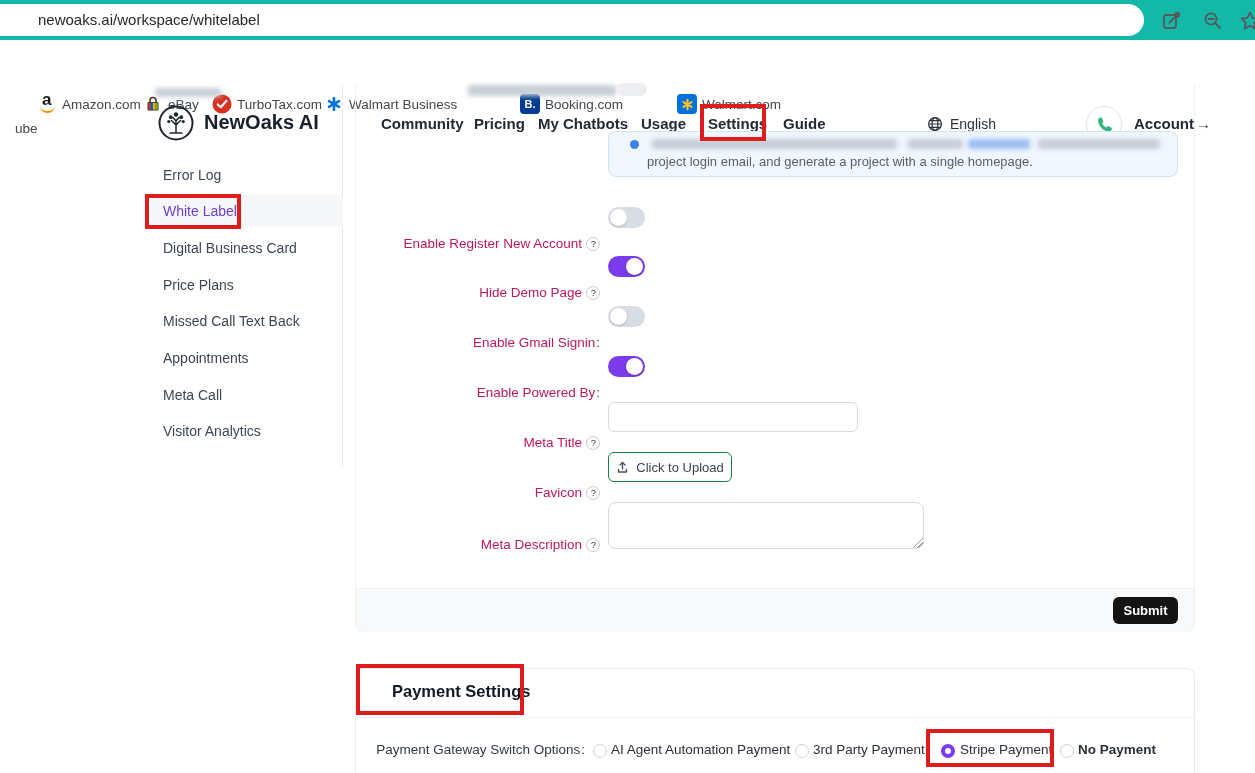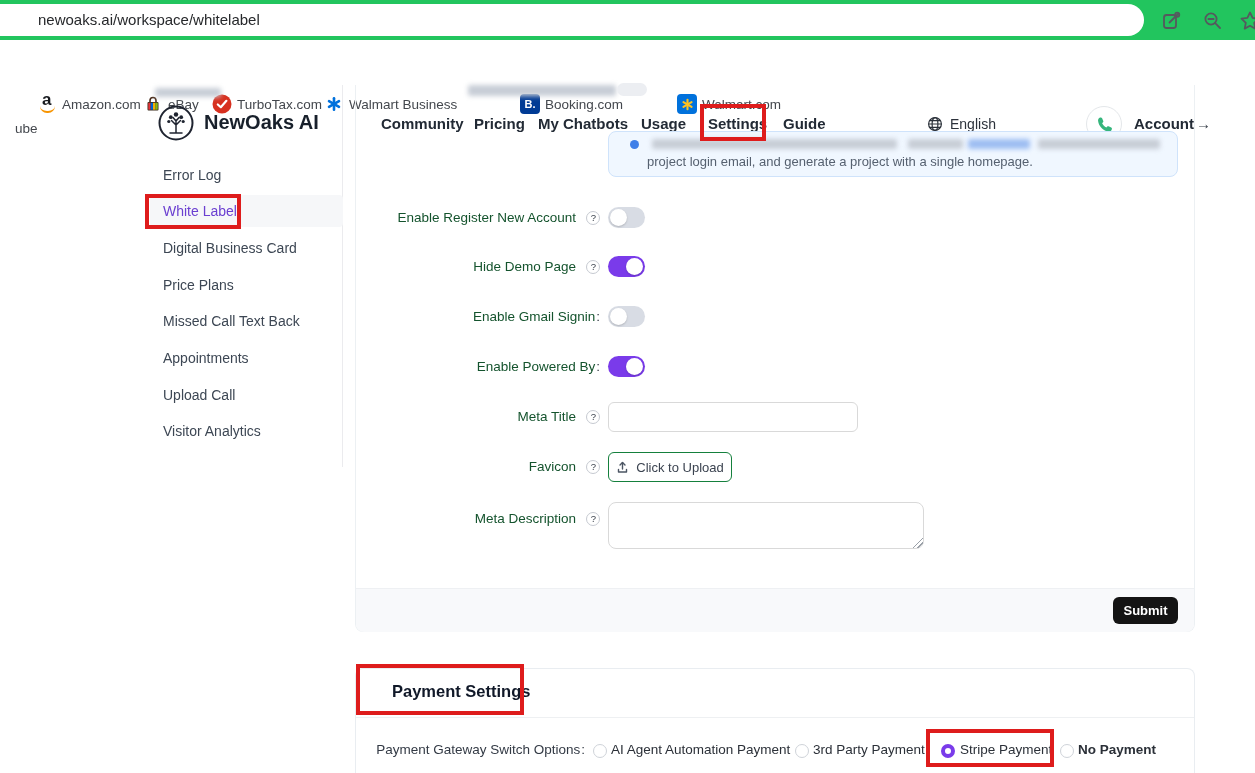--- a/index.html
+++ b/index.html
@@ -2,21 +2,21 @@
 <html><head>
 <meta charset="utf-8">
 <style>
   * { margin:0; padding:0; box-sizing:border-box; }
   html,body { background:#fff; }
   body { font-family:"Liberation Sans", sans-serif; }
   #canvas { position:relative; width:1255px; height:773px; background:#fff; overflow:hidden; }
   .abs { position:absolute; }
 
   
-  .chrome { left:0; top:0; width:1255px; height:40px; background:#22c55e; }
+  .chrome { left:0; top:0; width:1255px; height:40px; background:#14b8a6; }
   .url-pill { left:-16px; top:4px; width:1160px; height:32px; background:#fff; border-radius:16px; }
   .url-text { left:38px; top:11px; font-size:15px; color:#26282b; }
   .chrome-icon { top:9px; width:24px; height:24px; color:#55595e; }
   .bookmarks { left:0; top:40px; width:1255px; height:45px; background:#fff; }
   .bm-label { font-size:13.5px; color:#43474d; top:57px; }
   .bm-icon { top:54px; }
 
   
   .sidebar-border { left:145px; top:85px; width:198px; height:382px; border-right:1px solid #ebebee; }
   .brand-text { left:204px; top:111px; font-size:20px; font-weight:700; color:#18202b; }
@@ -38,21 +38,21 @@
 
   
   .form-card { left:355px; top:85px; width:840px; height:547px; border-left:1px solid #ecf0f3; border-right:1px solid #ecf0f3; border-bottom:1px solid #ecf0f3; border-radius:0 0 8px 8px; }
   .form-footer { left:356px; top:588px; width:838px; height:44px; background:#f8f9fb; border-top:1px solid #eef0f3; border-radius:0 0 8px 8px; }
   .submit-btn { left:1113px; top:597px; width:65px; height:27px; background:#141414; color:#fff; font-size:13px; font-weight:600; border:none; border-radius:6px; cursor:pointer; }
   .pay-card { left:355px; top:668px; width:840px; height:106px; border-top:1px solid #e9edf1; border-left:1px solid #e9edf1; border-right:1px solid #e9edf1; border-radius:8px 8px 0 0; }
   .pay-title { left:392px; top:682px; font-size:16.5px; font-weight:700; color:#101828; }
   .pay-sep { left:356px; top:717px; width:838px; height:1px; background:#eef0f2; }
 
   
-  .form-label { left:300px; width:300px; display:flex; justify-content:flex-end; align-items:center; gap:10px; font-size:13.5px; color:#14532d; }
+  .form-label { left:300px; width:300px; display:flex; justify-content:flex-end; align-items:center; gap:4px; font-size:13.5px; color:#be185d;margin-top:26px; }
   .colon::after { content:":"; margin-left:1px; color:#333a45; }
   .help { display:inline-flex; width:14px; height:14px; border:1px solid #c6cad1; border-radius:50%; color:#b4b9c2; font-size:9.5px; align-items:center; justify-content:center; }
   .help::after { content:"?"; }
   .toggle { width:37px; height:21px; border-radius:11px; cursor:pointer; }
   .toggle .knob { position:absolute; top:2px; width:17px; height:17px; border-radius:50%; background:#fff; box-shadow:0 1px 2px rgba(0,0,0,.18); }
   .toggle.off { background:#d8dce4; }
   .toggle.off .knob { left:2px; }
   .toggle.on { background:#7a3bea; }
   .toggle.on .knob { right:2px; }
   .txt-input { left:608px; top:402px; width:250px; height:30px; border:1px solid #d9d9d9; border-radius:6px; padding:0 10px; font-size:13px; color:#333; outline:none; }
@@ -173,21 +173,21 @@
   </div>
   <div class="abs brand-text">NewOaks AI</div>
 
   <div class="abs side-active-bg"></div>
   <div class="abs side-item" style="top:167px;">Error Log</div>
   <div class="abs side-item active" style="top:203px;">White Label</div>
   <div class="abs side-item" style="top:240px;">Digital Business Card</div>
   <div class="abs side-item" style="top:277px;">Price Plans</div>
   <div class="abs side-item" style="top:313px;">Missed Call Text Back</div>
   <div class="abs side-item" style="top:350px;">Appointments</div>
-  <div class="abs side-item" style="top:387px;">Upload Call</div>
+  <div class="abs side-item" style="top:387px;">Meta Call</div>
   <div class="abs side-item" style="top:423px;">Visitor Analytics</div>
 
   <div class="abs form-card"></div>
 
   <div class="abs blurbar" style="left:468px; top:85px; width:148px; height:11px;"></div>
   <div class="abs" style="left:617px; top:83px; width:30px; height:13px; border-radius:7px; background:#eceef2;"></div>
 
   <div class="abs nav-item" style="left:381px;">Community</div>
   <div class="abs nav-item" style="left:474px;">Pricing</div>
   <div class="abs nav-item" style="left:538px;">My Chatbots</div>

